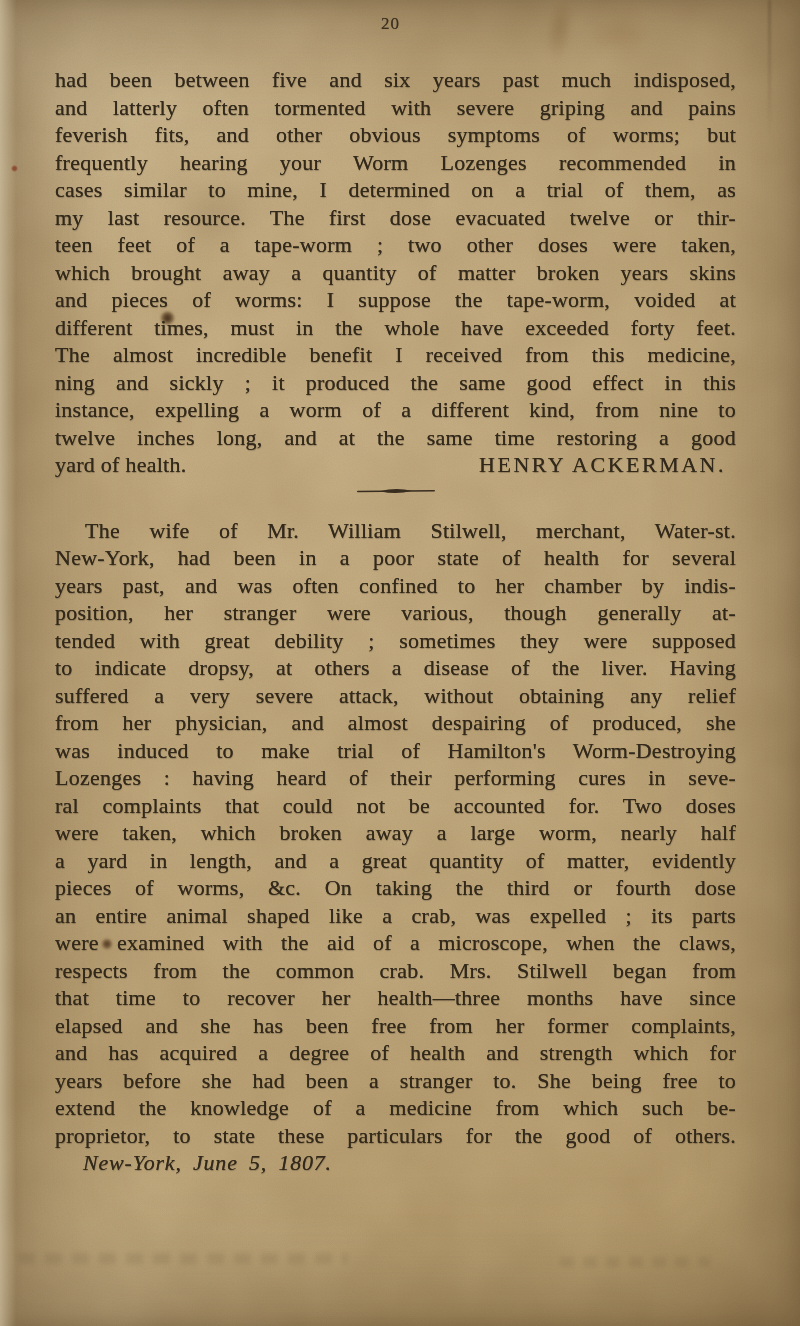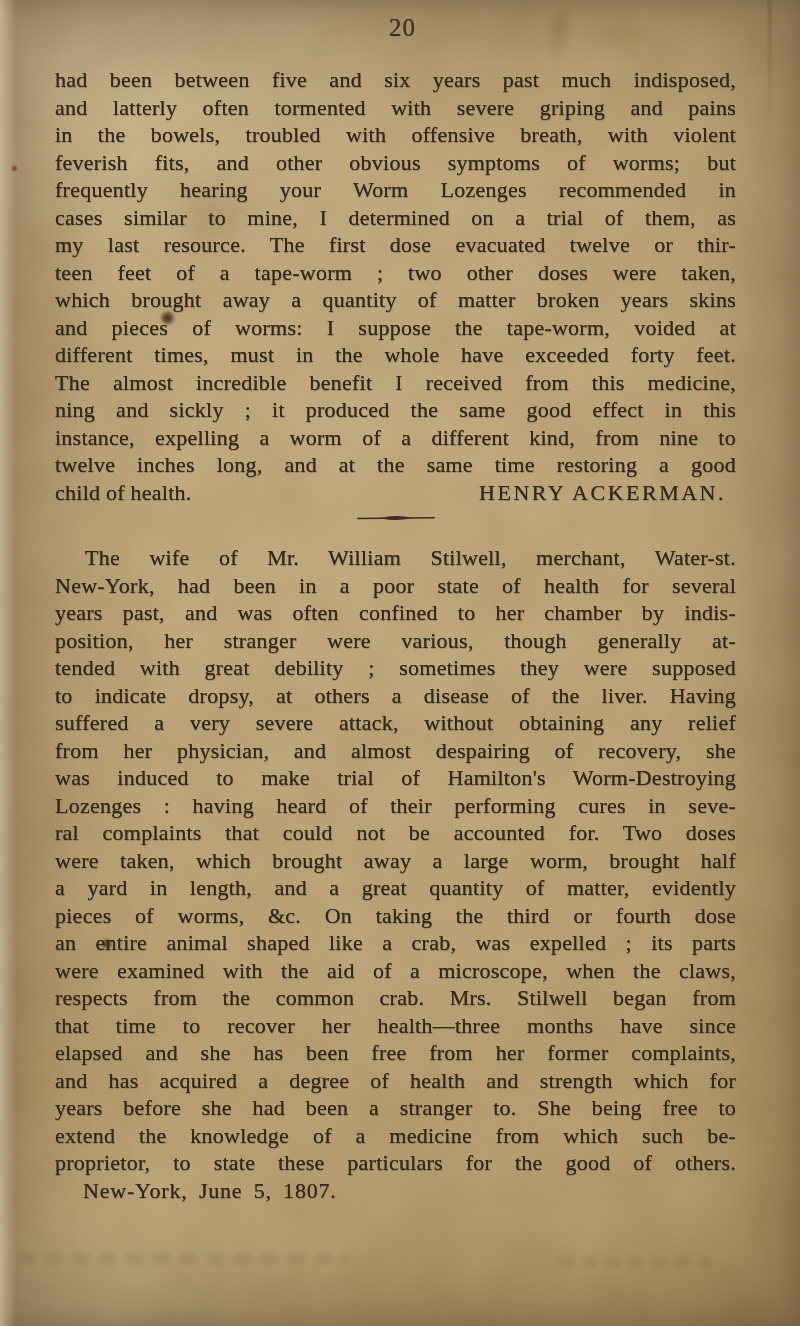--- a/index.html
+++ b/index.html
@@ -33,23 +33,23 @@
     position: absolute; left: 768px; top: 0; width: 3px; height: 135px;
     background: linear-gradient(180deg, rgba(84,64,40,0.35), rgba(84,64,40,0));
     filter: blur(1px);
     pointer-events: none;
   }
   .texture {
     position: absolute; inset: 0; width: 100%; height: 100%;
     mix-blend-mode: multiply; pointer-events: none;
   }
   .pageno {
-    position: absolute; top: 14px; left: 62px; width: 681px;
+    position: absolute; top: 14px; left: 50px; width: 681px;
     text-align: center;
-    font-size: 25px; letter-spacing: 1px;
+    font-size: 17px; letter-spacing: 1px;
     color: #3b3020;
     text-shadow: 0 0 0.7px rgba(59,48,32,0.7);
   }
   .text-block {
     position: absolute; left: 55px; top: 66px; width: 681px;
     font-size: 22px; line-height: 27.5px;
     color: #32291b;
     letter-spacing: 0.25px;
     text-shadow: 0 0 0.6px rgba(50,41,27,0.75), 0.4px 0.5px 0.8px rgba(50,41,27,0.30);
   }
@@ -69,20 +69,21 @@
     height: 10px; margin: 7px auto 21px auto; width: 78px;
     display: flex; align-items: center; justify-content: center;
   }
   .divider svg { display: block; transform: rotate(-0.6deg); }
   .t2 .line:first-child { text-indent: 30px; font-family: Liberation Serif, serif; }
   .dateline {
     padding-left: 28px;
     height: 27.5px;
     letter-spacing: 0.8px;
     word-spacing: 5px;
+    font-style: italic;
   }
   .stain { position: absolute; pointer-events: none; }
   .stain-top {
     left: 546px; top: 4px; width: 26px; height: 58px;
     background: radial-gradient(ellipse at 50% 40%, rgba(125,92,52,0.42), rgba(125,92,52,0) 70%);
     filter: blur(3px); transform: rotate(8deg);
   }
   .stain-top2 {
     left: 585px; top: 14px; width: 70px; height: 40px;
     background: radial-gradient(ellipse, rgba(148,112,66,0.30), rgba(148,112,66,0) 70%);
@@ -149,62 +150,61 @@
   <div class="stain ghost-row-1"></div>
   <div class="stain ghost-row-2"></div>
 
   <div class="pageno">20</div>
 
   <div class="text-block">
 
     <div class="t1">
         <div class="line">had been between five and six years past much indisposed,</div>
         <div class="line">and latterly often tormented with severe griping and pains</div>
-        <div class="line">in the bowels, troubled with offensive breath, with violent</div>
         <div class="line">feverish fits, and other obvious symptoms of worms; but</div>
         <div class="line">frequently hearing your Worm Lozenges recommended in</div>
         <div class="line">cases similar to mine, I determined on a trial of them, as</div>
         <div class="line">my last resource. The first dose evacuated twelve or thir-</div>
         <div class="line">teen feet of a tape-worm ; two other doses were taken,</div>
         <div class="line">which brought away a quantity of matter broken years skins</div>
         <div class="line">and pieces of worms: I suppose the tape-worm, voided at</div>
         <div class="line">different times, must in the whole have exceeded forty feet.</div>
         <div class="line">The almost incredible benefit I received from this medicine,</div>
         <div class="line">ning and sickly ; it produced the same good effect in this</div>
         <div class="line">instance, expelling a worm of a different kind, from nine to</div>
         <div class="line">twelve inches long, and at the same time restoring a good</div>
       </div>
 
     <div class="sig-line">
-      <span>child of health.</span>
+      <span>yard of health.</span>
       <span class="sig-name">HENRY ACKERMAN.</span>
     </div>
 
     <div class="divider">
       <svg width="78" height="10" viewBox="0 0 78 10">
         <g fill="#382d1f">
           <rect x="0" y="4.3" width="78" height="1.5" rx="0.75"></rect>
           <path d="M23 5 Q39 0.8 55 5 Q39 9.2 23 5 Z"></path>
         </g>
       </svg>
     </div>
 
     <div class="t2">
         <div class="line">The wife of Mr. William Stilwell, merchant, Water-st.</div>
         <div class="line">New-York, had been in a poor state of health for several</div>
         <div class="line">years past, and was often confined to her chamber by indis-</div>
         <div class="line">position, her stranger were various, though generally at-</div>
         <div class="line">tended with great debility ; sometimes they were supposed</div>
         <div class="line">to indicate dropsy, at others a disease of the liver. Having</div>
         <div class="line">suffered a very severe attack, without obtaining any relief</div>
-        <div class="line">from her physician, and almost despairing of recovery, she</div>
+        <div class="line">from her physician, and almost despairing of produced, she</div>
         <div class="line">was induced to make trial of Hamilton's Worm-Destroying</div>
         <div class="line">Lozenges : having heard of their performing cures in seve-</div>
         <div class="line">ral complaints that could not be accounted for. Two doses</div>
-        <div class="line">were taken, which brought away a large worm, brought half</div>
+        <div class="line">were taken, which broken away a large worm, nearly half</div>
         <div class="line">a yard in length, and a great quantity of matter, evidently</div>
         <div class="line">pieces of worms, &amp;c. On taking the third or fourth dose</div>
         <div class="line">an entire animal shaped like a crab, was expelled ; its parts</div>
         <div class="line">were examined with the aid of a microscope, when the claws,</div>
         <div class="line">respects from the common crab. Mrs. Stilwell began from</div>
         <div class="line">that time to recover her health—three months have since</div>
         <div class="line">elapsed and she has been free from her former complaints,</div>
         <div class="line">and has acquired a degree of health and strength which for</div>
         <div class="line">years before she had been a stranger to. She being free to</div>
         <div class="line">extend the knowledge of a medicine from which such be-</div>

